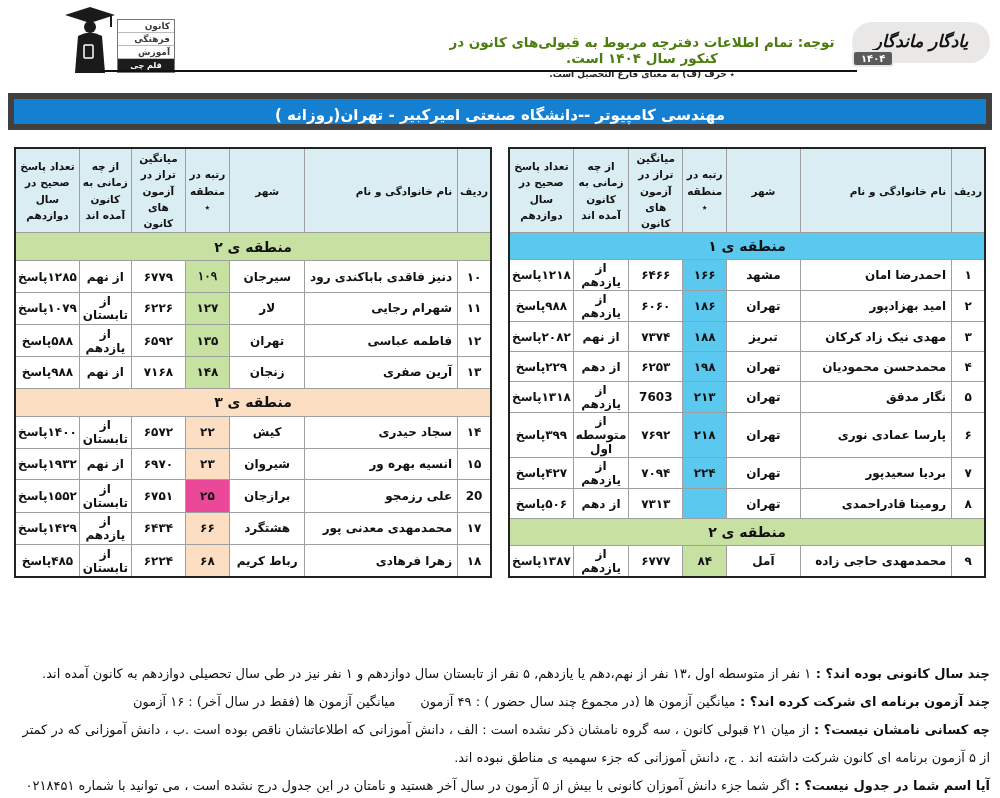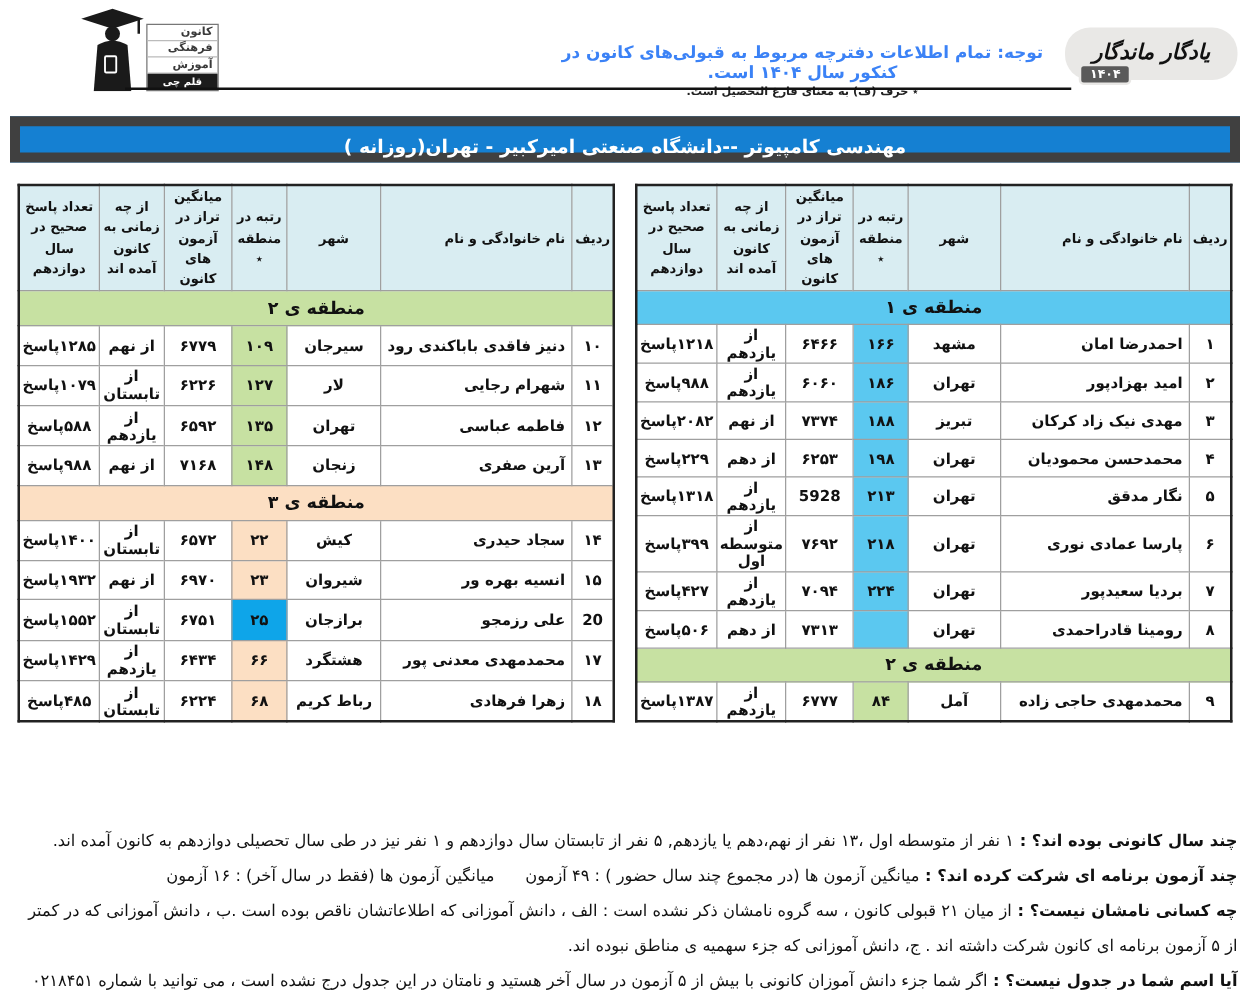--- a/index.html
+++ b/index.html
@@ -11,32 +11,32 @@
   .top-header { position: relative; height: 91px; }
   .logo-left { position: absolute; left: 63px; top: 5px; display: flex; align-items: flex-start; }
   .grad-svg { display: block; }
   .sign-box { margin-top: 14px; width: 58px; border: 1px solid #777; background: #fff; }
   .sign-line { font-size: 9px; font-weight: bold; color: #3a3a3a; text-align: right;
     padding: 1px 4px; border-bottom: 1px solid #bbb; direction: rtl; }
   .sign-badge { background: #1c1c1c; color: #fff; font-size: 8px; font-weight: bold;
     text-align: center; padding: 2px 0; direction: rtl; }
   .header-line { position: absolute; left: 100px; right: 143px; top: 70px; height: 2px; background: #111; }
   .notice { position: absolute; right: 148px; top: 34px; width: 420px; text-align: center; direction: rtl; }
-  .notice-main { font-size: 13.5px; font-weight: bold; color: #3b82f6; }
+  .notice-main { font-size: 13.5px; font-weight: bold; color: #4d7c0f; }
   .notice-sub { font-size: 9px; font-weight: bold; color: #222; margin-top: 3px; }
   .logo-right { position: absolute; right: 10px; top: 22px; width: 138px; }
   .yadegar-pill { background: #e9e8e6; border-radius: 20px; padding: 9px 10px 12px;
     text-align: center; font-family: "DejaVu Serif", serif; font-style: italic;
     font-weight: bold; font-size: 17px; color: #111; direction: rtl; }
-  .year-badge { position: absolute; left: 11px; bottom: -4px; background: #5a5a5a; color: #fff;
+  .year-badge { position: absolute; left: 0; bottom: -4px; background: #5a5a5a; color: #fff;
     font-size: 10px; font-weight: bold; padding: 1px 7px; border-radius: 4px;
     border: 2px solid #e9e8e6; direction: rtl; }
 
   
-  .title-bar { margin: 2px 8px 0; height: 37px; background: #1580d2; border: 8px solid #404040;
+  .title-bar { margin: 2px 8px 0; height: 37px; background: #1580d2; border: 6px solid #404040;
     color: #fff; font-size: 15px; font-weight: bold; text-align: center; line-height: 33px;
     direction: rtl; }
 
   
   .tables-wrap { display: flex; direction: rtl; gap: 16px; padding: 0 14px; margin-top: 17px; }
   table.rank-table { flex: 1; border-collapse: collapse; direction: rtl; table-layout: fixed;
     border: 2px solid #222; }
   .rank-table th, .rank-table td { border: 1px solid #9f9f9f; }
   .rank-table th { background: #d9edf2; font-size: 10.5px; font-weight: bold; color: #111;
     height: 55px; text-align: center; line-height: 1.55; padding: 1px 2px; }
@@ -151,21 +151,21 @@
             <td class="c-rank" style="background: rgb(91, 200, 240);">۱۹۸</td>
             <td class="c-score">۶۲۵۳</td>
             <td class="c-since">از دهم</td>
             <td class="c-answers">۲۲۹پاسخ</td>
           </tr>
           <tr>
             <td class="c-no">۵</td>
             <td class="c-name">نگار مدقق</td>
             <td class="c-city">تهران</td>
             <td class="c-rank" style="background: rgb(91, 200, 240);">۲۱۳</td>
-            <td class="c-score">5928</td>
+            <td class="c-score">7603</td>
             <td class="c-since">از یازدهم</td>
             <td class="c-answers">۱۳۱۸پاسخ</td>
           </tr>
           <tr>
             <td class="c-no">۶</td>
             <td class="c-name">پارسا عمادی نوری</td>
             <td class="c-city">تهران</td>
             <td class="c-rank" style="background: rgb(91, 200, 240);">۲۱۸</td>
             <td class="c-score">۷۶۹۲</td>
             <td class="c-since">از متوسطه اول</td>
@@ -226,21 +226,21 @@
         </tr>
       </thead>
       <tbody id="tbody-left">
           <tr class="region-row">
             <td colspan="7" style="background: rgb(199, 225, 162);">منطقه ی ۲</td>
           </tr>
           <tr>
             <td class="c-no">۱۰</td>
             <td class="c-name">دنیز فاقدی باباکندی رود</td>
             <td class="c-city">سیرجان</td>
-            <td class="c-rank" style="background: rgb(199, 225, 162);">۱۰۹</td>
+            <td class="c-rank" style="background: rgb(199, 225, 162); font-family: Liberation Serif, serif;">۱۰۹</td>
             <td class="c-score">۶۷۷۹</td>
             <td class="c-since">از نهم</td>
             <td class="c-answers">۱۲۸۵پاسخ</td>
           </tr>
           <tr>
             <td class="c-no">۱۱</td>
             <td class="c-name">شهرام رجایی</td>
             <td class="c-city">لار</td>
             <td class="c-rank" style="background: rgb(199, 225, 162);">۱۲۷</td>
             <td class="c-score">۶۲۲۶</td>
@@ -283,21 +283,21 @@
             <td class="c-city">شیروان</td>
             <td class="c-rank" style="background: rgb(252, 223, 195);">۲۳</td>
             <td class="c-score">۶۹۷۰</td>
             <td class="c-since">از نهم</td>
             <td class="c-answers">۱۹۳۲پاسخ</td>
           </tr>
           <tr>
             <td class="c-no">20</td>
             <td class="c-name">علی رزمجو</td>
             <td class="c-city">برازجان</td>
-            <td class="c-rank" style="background: #0ea5e9; margin-left: 28px;">۲۵</td>
+            <td class="c-rank" style="background: #ec4899; margin-left: 28px;">۲۵</td>
             <td class="c-score">۶۷۵۱</td>
             <td class="c-since">از تابستان</td>
             <td class="c-answers">۱۵۵۲پاسخ</td>
           </tr>
           <tr>
             <td class="c-no">۱۷</td>
             <td class="c-name">محمدمهدی معدنی پور</td>
             <td class="c-city">هشتگرد</td>
             <td class="c-rank" style="background: rgb(252, 223, 195);">۶۶</td>
             <td class="c-score">۶۴۳۴</td>

